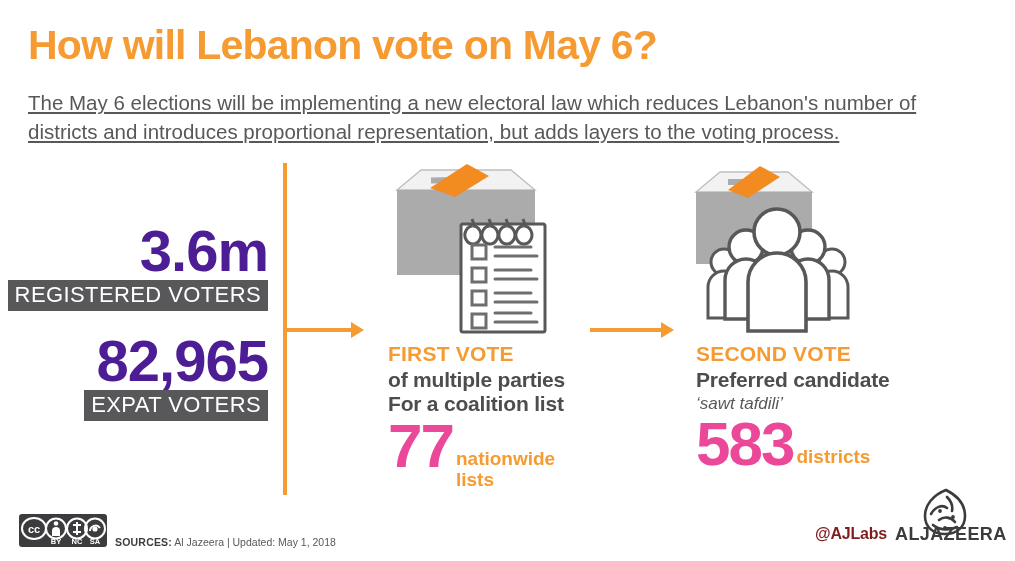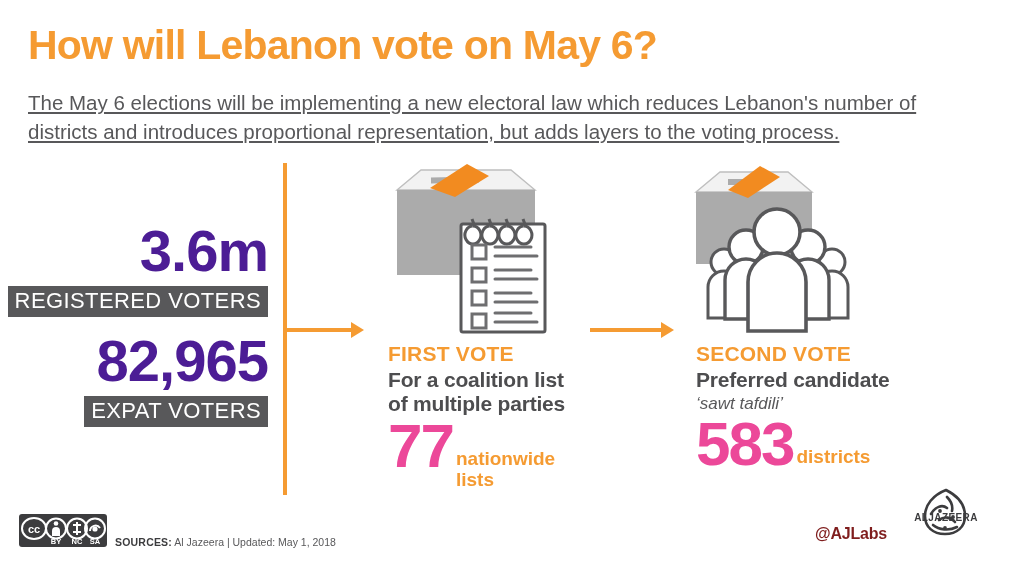--- a/index.html
+++ b/index.html
@@ -70,21 +70,20 @@
     line-height: 1.0;
     letter-spacing: -1px;
   }
   .stat-label {
     display: inline-block;
     background: #58585A;
     color: #ffffff;
     font-size: 22px; font-weight: normal;
     letter-spacing: 0.4px;
     padding: 3px 7px 4px 7px;
-    margin-top: 6px;
     line-height: 1.08;
     white-space: nowrap;
   }
 
   
   .vote-panel { position: absolute; }
   #panel-first  { left: 388px; top: 342px; width: 250px; }
   #panel-second { left: 696px; top: 342px; width: 300px; }
   .vote-kicker {
     font-size: 21px; font-weight: bold;
@@ -136,23 +135,23 @@
   }
   #sources b { font-weight: bold; color: #3C3C3E; letter-spacing: 0.2px; }
   #ajlabs {
     position: absolute; right: 128px; top: 525px;
     font-size: 16px; font-weight: bold;
     color: #7f1d1d;
     letter-spacing: -0.2px;
   }
   #aj-logo { position: absolute; right: 18px; top: 487px; width: 102px; height: 62px; }
   #aj-wordmark {
-    position: absolute; right: 18px; top: 512px;
+    position: absolute; right: 18px; top: 524px;
     width: 102px; text-align: center;
-    font-size: 10px; font-weight: bold;
+    font-size: 18px; font-weight: bold;
     color: #3C3C3E; letter-spacing: 0.4px;
   }
 
   
   #icon-ballot-list  { position: absolute; left: 393px; top: 164px; width: 160px; height: 172px; }
   #icon-ballot-crowd { position: absolute; left: 684px; top: 166px; width: 176px; height: 168px; }
 </style>
 </head>
 <body>
 
@@ -251,22 +250,22 @@
       <g fill="#FFFFFF" stroke="#58585A" stroke-width="3.6">
         <circle cx="93" cy="66" r="23"></circle>
         <path d="M64,165 v-49 a29,29 0 0,1 58,0 v49 z"></path>
       </g>
     </svg>
   </div>
 
   <div class="vote-panel" id="panel-first">
     <div class="vote-kicker">FIRST VOTE</div>
     <div class="vote-desc">
+      <div>of multiple parties</div>
       <div>For a coalition list</div>
-      <div>of multiple parties</div>
     </div>
     <div class="bignum-row">
       <div class="bignum">77</div>
       <div class="bignum-cap">
         <span>nationwide</span>
         <span>lists</span>
       </div>
     </div>
   </div>
 

